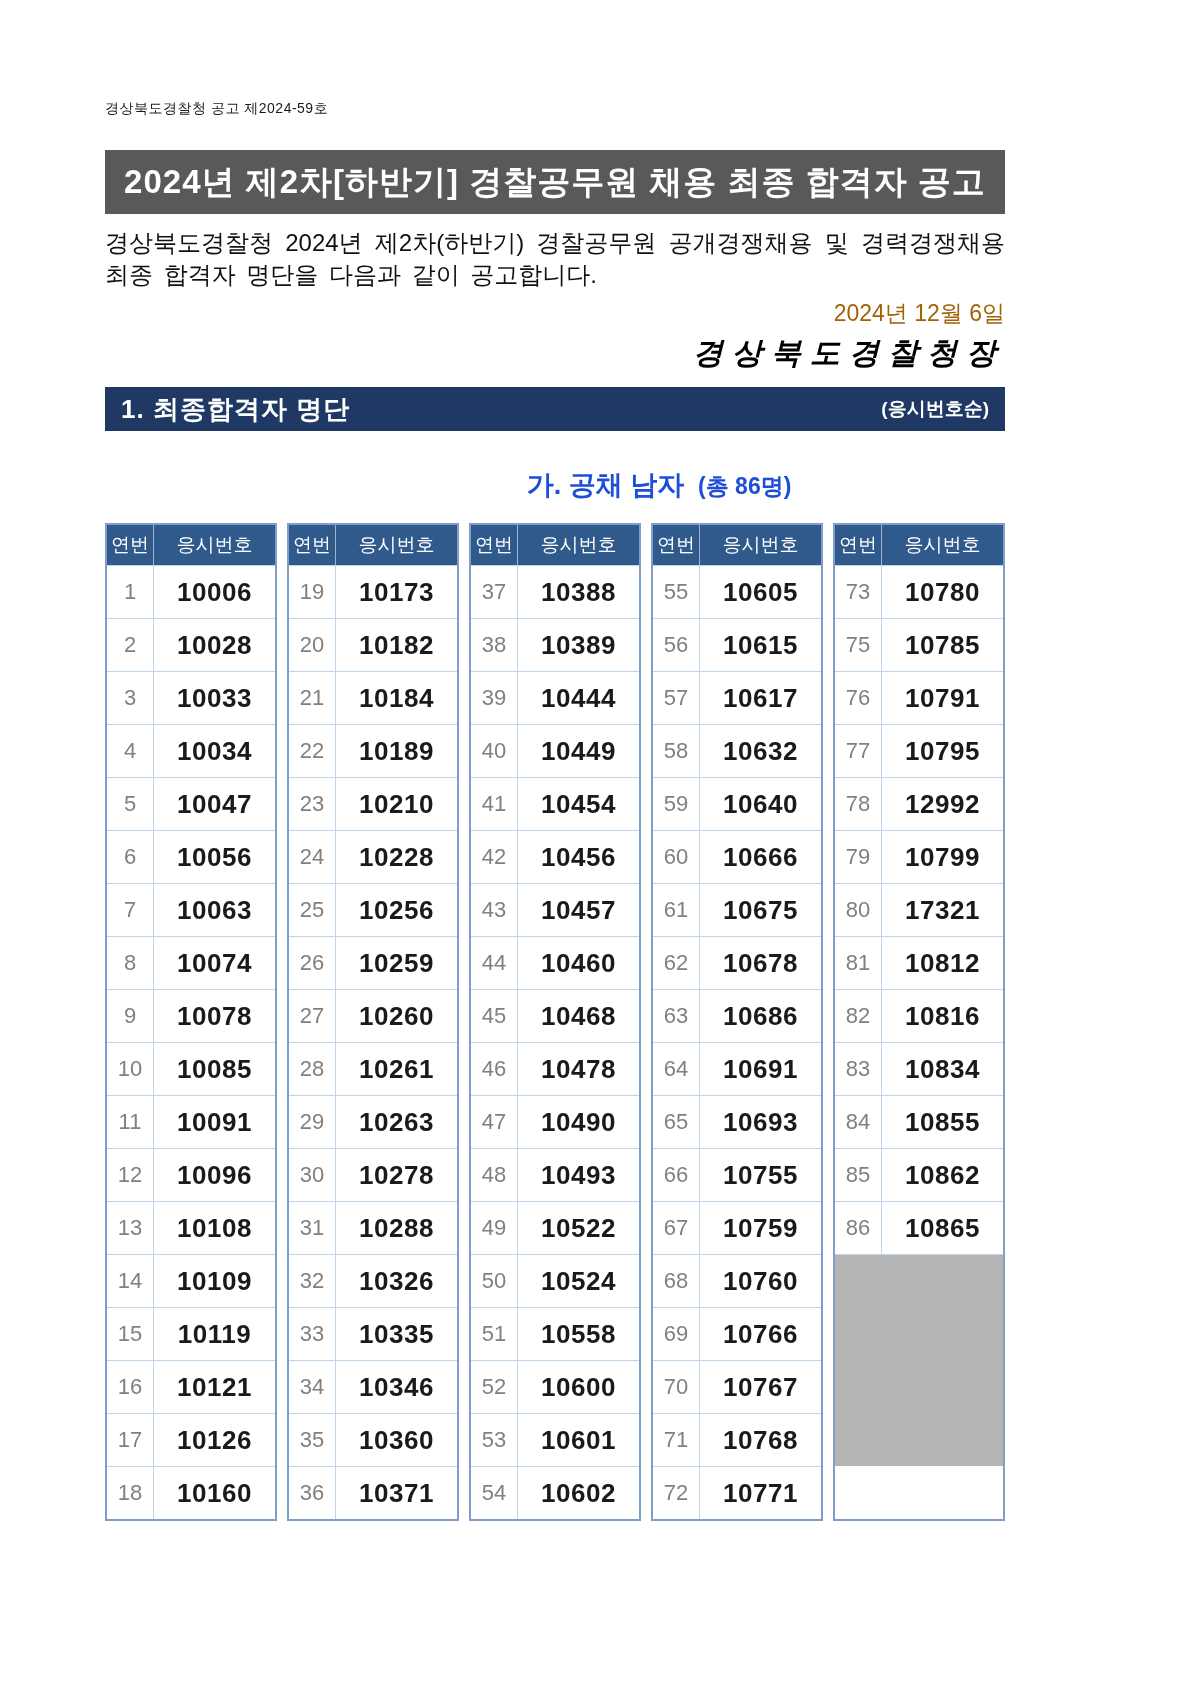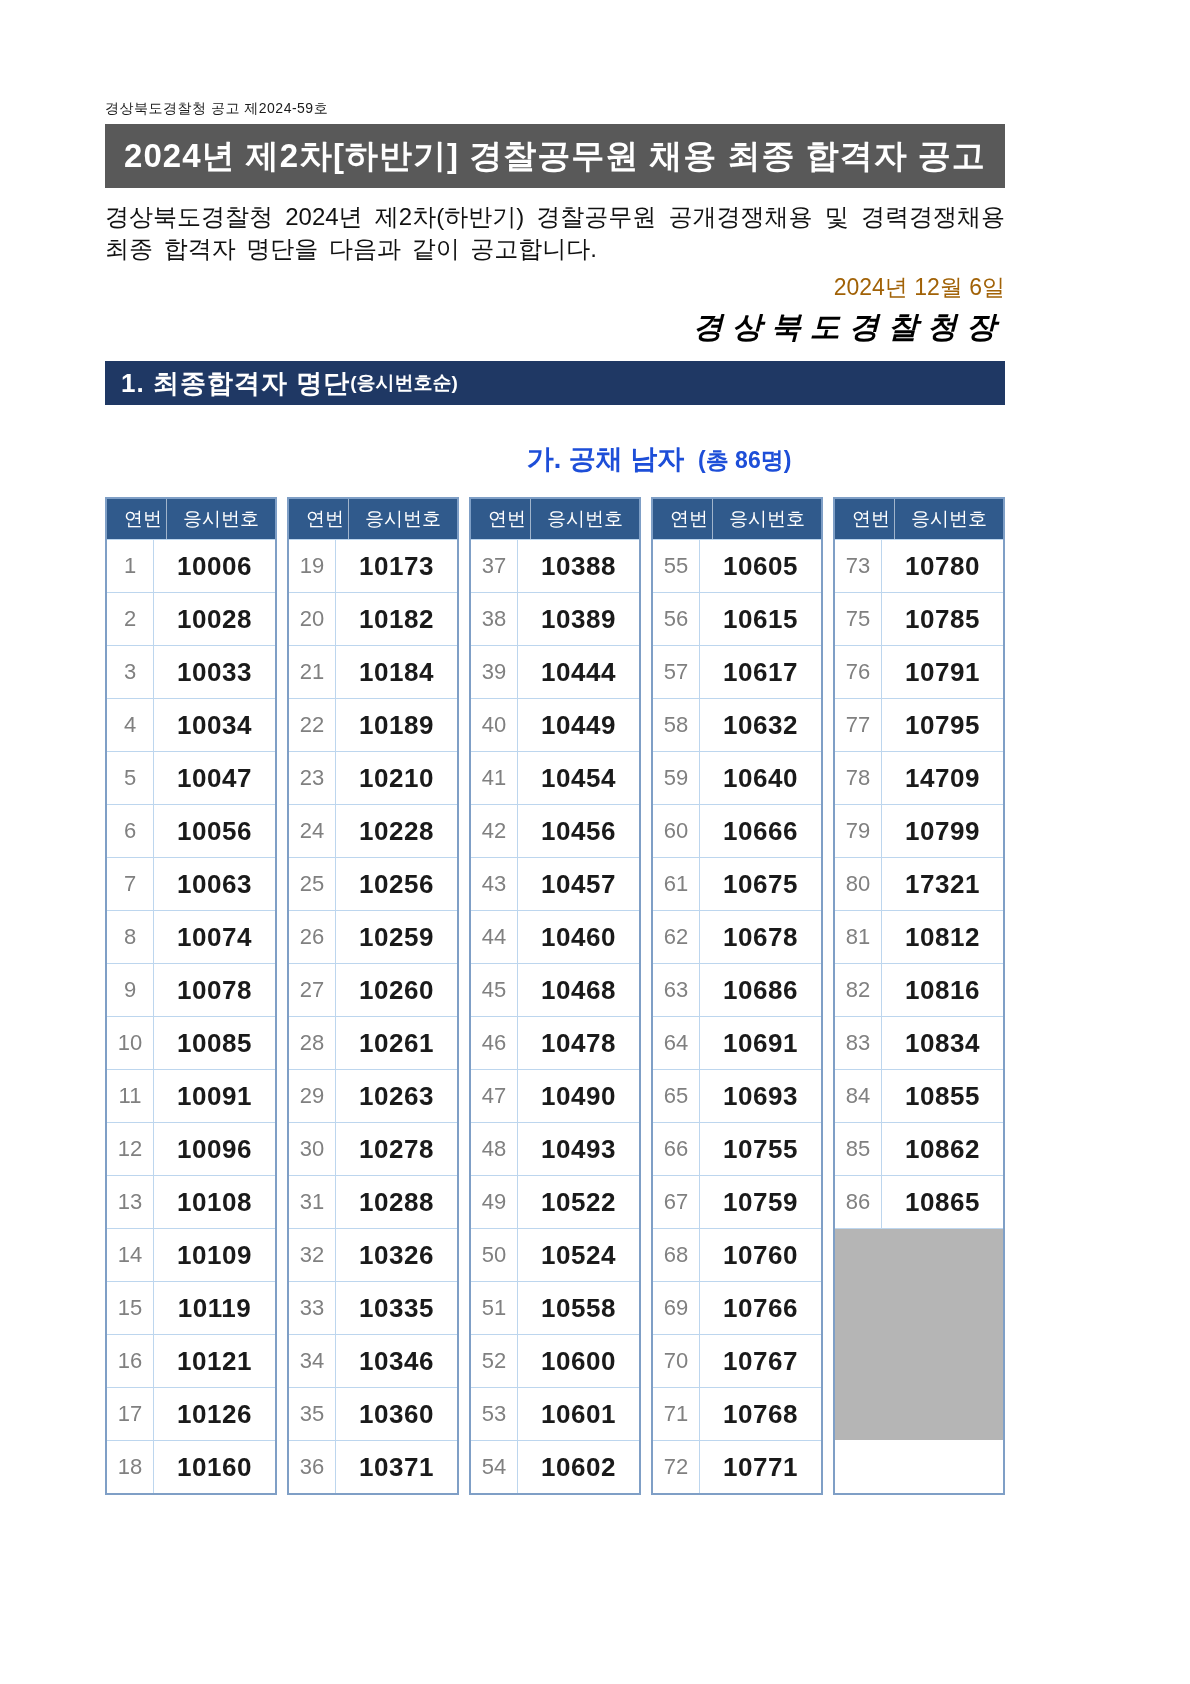--- a/index.html
+++ b/index.html
@@ -1,32 +1,32 @@
 <!DOCTYPE html>
 <html><head>
 <meta charset="utf-8">
 <style>
   html,body{margin:0;padding:0;background:#ffffff;}
   body{width:1190px;height:1684px;position:relative;font-family:"Liberation Sans",sans-serif;color:#111;}
   .page{padding-top:100px;}
   .notice{margin-left:105px;width:900px;font-size:14px;color:#1a1a1a;letter-spacing:.5px;}
-  .banner{margin:6px 0 0 105px;width:900px;height:64px;background:var(--banner-bg);color:#fff;
+  .banner{margin:32px 0 0 105px;width:900px;height:64px;background:var(--banner-bg);color:#fff;
           display:flex;align-items:center;justify-content:center;font-weight:bold;font-size:33px;letter-spacing:1px;}
   .bodytext{margin:13px 0 0 105px;width:900px;font-size:24px;line-height:1.34;text-align:justify;word-spacing:4px;color:#111;}
   .date{margin:7px 0 0 105px;width:900px;text-align:right;font-size:23px;color:#a16207;}
   .signature{margin:4px 0 0 105px;width:900px;text-align:right;font-size:30px;font-weight:bold;letter-spacing:9px;color:#000;font-style:italic;}
   .sectionbar{margin:13px 0 0 105px;width:900px;height:44px;background:var(--bar-bg);color:#fff;
-          display:flex;align-items:center;padding:0 16px;box-sizing:border-box;}
+          display:flex;align-items:center;justify-content:space-between;padding:0 16px;box-sizing:border-box;}
   .section-title{font-size:26px;font-weight:bold;letter-spacing:1px;}
   .section-note{font-size:19px;font-weight:bold;}
   .subsection{margin:36px 0 0 128px;font-weight:bold;font-size:27px;color:#1d4ed8;text-align:center;}
   .subsection .count{font-size:23px;}
   .table-wrap{margin:20px 0 0 105px;width:900px;display:flex;gap:10px;}
   .group{width:172px;box-sizing:border-box;border:2px solid var(--group-border);background:#fff;}
-  .thead{display:flex;height:40px;background:var(--header-bg);color:#fff;padding-left:13px;}
+  .thead{display:flex;height:40px;background:var(--header-bg);color:#fff;}
   .th{display:flex;align-items:center;justify-content:center;font-size:19px;}
   .th.serial{width:46px;border-right:1px solid rgba(255,255,255,.55);}
   .th.num{flex:1;}
   .tr{display:flex;height:52px;border-top:1px solid var(--row-border);}
   .td{display:flex;align-items:center;justify-content:center;}
   .td.serial{width:46px;border-right:1px solid var(--row-border);font-size:22px;color:var(--serial-color);}
   .td.num{flex:1;font-size:26px;font-weight:bold;color:var(--number-color);letter-spacing:.5px;}
   .filler{background:var(--filler-bg);border-top:1px solid var(--row-border);}
 </style>
 </head>
@@ -384,21 +384,21 @@
         <div class="tr">
           <div class="td serial">76</div>
           <div class="td num">10791</div>
         </div>
         <div class="tr">
           <div class="td serial">77</div>
           <div class="td num">10795</div>
         </div>
         <div class="tr">
           <div class="td serial">78</div>
-          <div class="td num">14709</div>
+          <div class="td num">12992</div>
         </div>
         <div class="tr">
           <div class="td serial">79</div>
           <div class="td num">10799</div>
         </div>
         <div class="tr">
           <div class="td serial">80</div>
           <div class="td num">17321</div>
         </div>
         <div class="tr">

